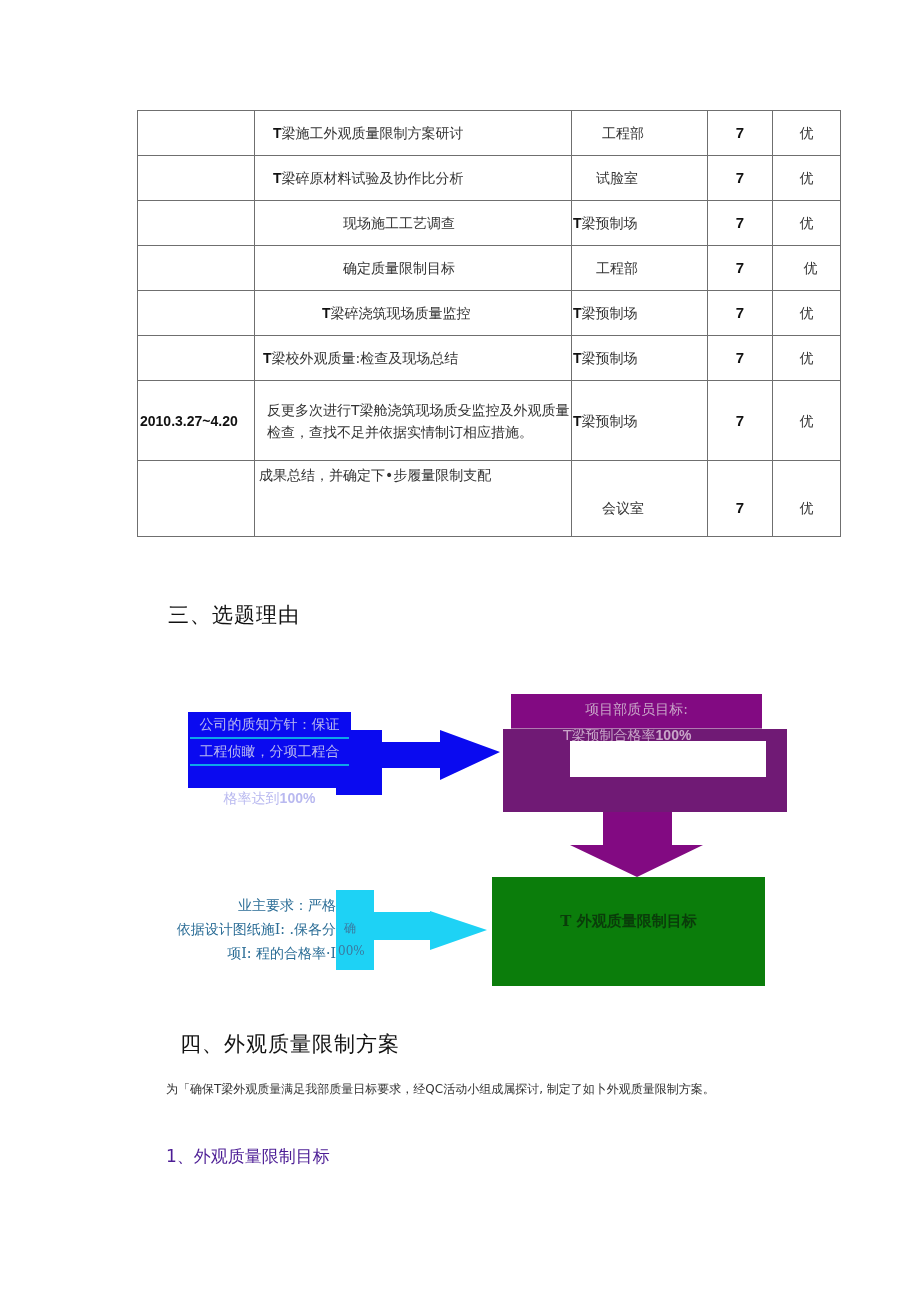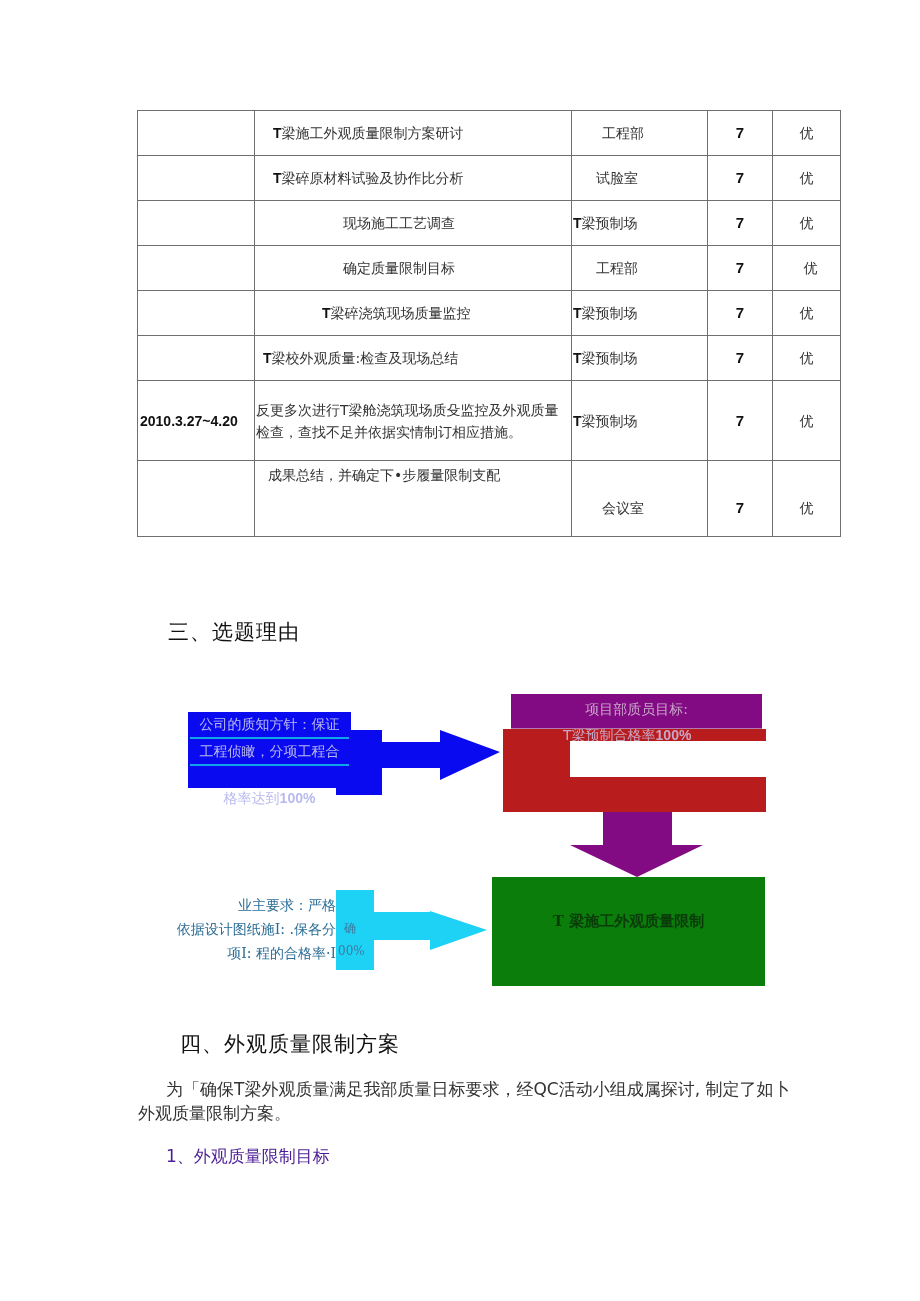--- a/index.html
+++ b/index.html
@@ -18,34 +18,34 @@
   .c-eval  { width: 67px; text-align: center; }
   .r45 td { height: 44px; }
   .r80 td { height: 79px; }
   .r58 td { height: 57px; }
   .tb { font-weight: bold; font-family: "Liberation Sans", sans-serif; color:#111; }
   .top-align { vertical-align: top !important; padding-top: 4px !important; }
 
   
   .h2 { position: absolute; font-size: 21px; color: #111; letter-spacing: 1px; }
   .h3 { position: absolute; font-size: 17px; color: #4c1d95; font-weight: normal; }
-  .para { position: absolute; left: 138px; top: 1077px; width: 660px; font-size: 17px;
+  .para { position: absolute; left: 138px; top: 1077px; width: 660px; font-size: 12px;
           color: #333; line-height: 24px; text-indent: 28px; }
 
   
   .shape { position: absolute; }
   .blue-box { left: 188px; top: 712px; width: 163px; height: 76px; background: #0a0af0;
               color: #b9b9f0; font-size: 14px; text-align: center; }
   .blue-box .ln { height: 25px; line-height: 25px; border-bottom: 2px solid #0ea5e9; margin: 0 2px; }
   .blue-box .ln:last-child { border-bottom: none; margin-top: 20px; }
   .blue-ext { left: 336px; top: 730px; width: 46px; height: 65px; background: #0a0af0; }
   .purple-head { left: 511px; top: 694px; width: 251px; height: 34px; background: #820a82;
                  color: #c9a6c9; font-size: 14px; text-align: center; line-height: 30px;
                  border-bottom: 1px solid #b07ab0; }
-  .purple-body { left: 503px; top: 729px; width: 263px; height: 83px; background: #b91c1c; overflow: hidden; }
+  .purple-body { left: 503px; top: 729px; width: 263px; height: 83px; background: #701a75; overflow: hidden; padding-left: 21px; }
   .purple-body .sub { position: absolute; left: 60px; top: -2px; color: #c9a6c9; font-size: 14px; white-space: nowrap; }
   .purple-body .sub b { font-family: "Liberation Sans", sans-serif; }
   .purple-cut { left: 570px; top: 741px; width: 196px; height: 36px; background: #ffffff; }
   .green-box { left: 492px; top: 877px; width: 273px; height: 109px; background: #0b7d0b;
                color: #0a3c0a; font-family: "DejaVu Serif", "Liberation Serif", serif; font-weight: bold;
                font-size: 15px; text-align: center; line-height: 88px; }
   .cyan-box { left: 336px; top: 890px; width: 38px; height: 80px; background: #1ed2f5;
               color: #3a7aa0; font-size: 12px; text-align: center;
               font-family: "DejaVu Serif", "Liberation Serif", serif; }
   .cyan-box .a { position: absolute; left: 8px; top: 30px; }
@@ -99,36 +99,36 @@
       </tr>
       <tr class="r45">
         <td class="c-date"></td>
         <td class="c-task" style="padding-left:8px;"><span class="tb">T</span><span>梁校外观质量:检查及现场总结</span></td>
         <td class="c-place" style="padding-left:1px;"><span class="tb">T</span><span>梁预制场</span></td>
         <td class="c-days">7</td>
         <td class="c-eval">优</td>
       </tr>
       <tr class="r80">
         <td class="c-date" style="word-break:break-all; line-height:22px;">2010.3.27~4.20</td>
-        <td class="c-task" style="padding-left:1px; line-height:22px;"><span>反更多次进行T梁舱浇筑现场质殳监控及外观质量检查，查找不足并依据实情制订相应措施。</span></td>
+        <td class="c-task" style="padding-left:12px; line-height:22px;"><span>反更多次进行T梁舱浇筑现场质殳监控及外观质量检查，查找不足并依据实情制订相应措施。</span></td>
         <td class="c-place" style="padding-left:1px;"><span class="tb">T</span><span>梁预制场</span></td>
         <td class="c-days">7</td>
         <td class="c-eval">优</td>
       </tr>
       <tr class="r58">
         <td class="c-date"></td>
-        <td class="c-task top-align" style="padding-left:13px;"><span>成果总结，并确定下•步履量限制支配</span></td>
+        <td class="c-task top-align" style="padding-left:4px;"><span>成果总结，并确定下•步履量限制支配</span></td>
         <td class="c-place" style="padding-left:30px; padding-top:18px;"><span class="tb"></span><span>会议室</span></td>
         <td class="c-days" style="padding-top:18px;">7</td>
         <td class="c-eval" style="padding-top:18px;">优</td>
       </tr>
     </tbody>
   </table>
 
-  <div class="h2" style="left:168px; top:618px;">三、选题理由</div>
+  <div class="h2" style="left:168px; top:601px;">三、选题理由</div>
 
   <div>
     <svg class="arrows" viewBox="0 0 920 1301">
 
       <polygon points="382,742 440,742 440,730 500,752 440,780 440,768 382,768" fill="#0a0af0"></polygon>
 
       <polygon points="603,810 672,810 672,845 703,845 637,877 570,845 603,845" fill="#820a82"></polygon>
 
       <polygon points="374,912 430,912 430,911 487,930 430,950 430,940 374,940" fill="#1ed2f5"></polygon>
     </svg>
@@ -149,20 +149,20 @@
     <div class="shape owner-text">
       <div>业主要求：严格</div>
       <div>依据设计图纸施I: .保各分</div>
       <div style="text-align:right;">项I: 程的合格率·I</div>
     </div>
     <div class="shape cyan-box">
       <span class="a">确</span>
       <span class="b">00%</span>
     </div>
 
-    <div class="shape green-box">T 梁施工外观质量限制</div>
+    <div class="shape green-box">T 外观质量限制目标</div>
   </div>
 
   <div class="h2" style="left:180px; top:1030px;">四、外观质量限制方案</div>
   <div class="para">为「确保T梁外观质量满足我部质量日标要求，经QC活动小组成属探讨, 制定了如卜外观质量限制方案。</div>
   <div class="h3" style="left:166px; top:1145px;">1、外观质量限制目标</div>
 
 </div>
 
 </body></html>

